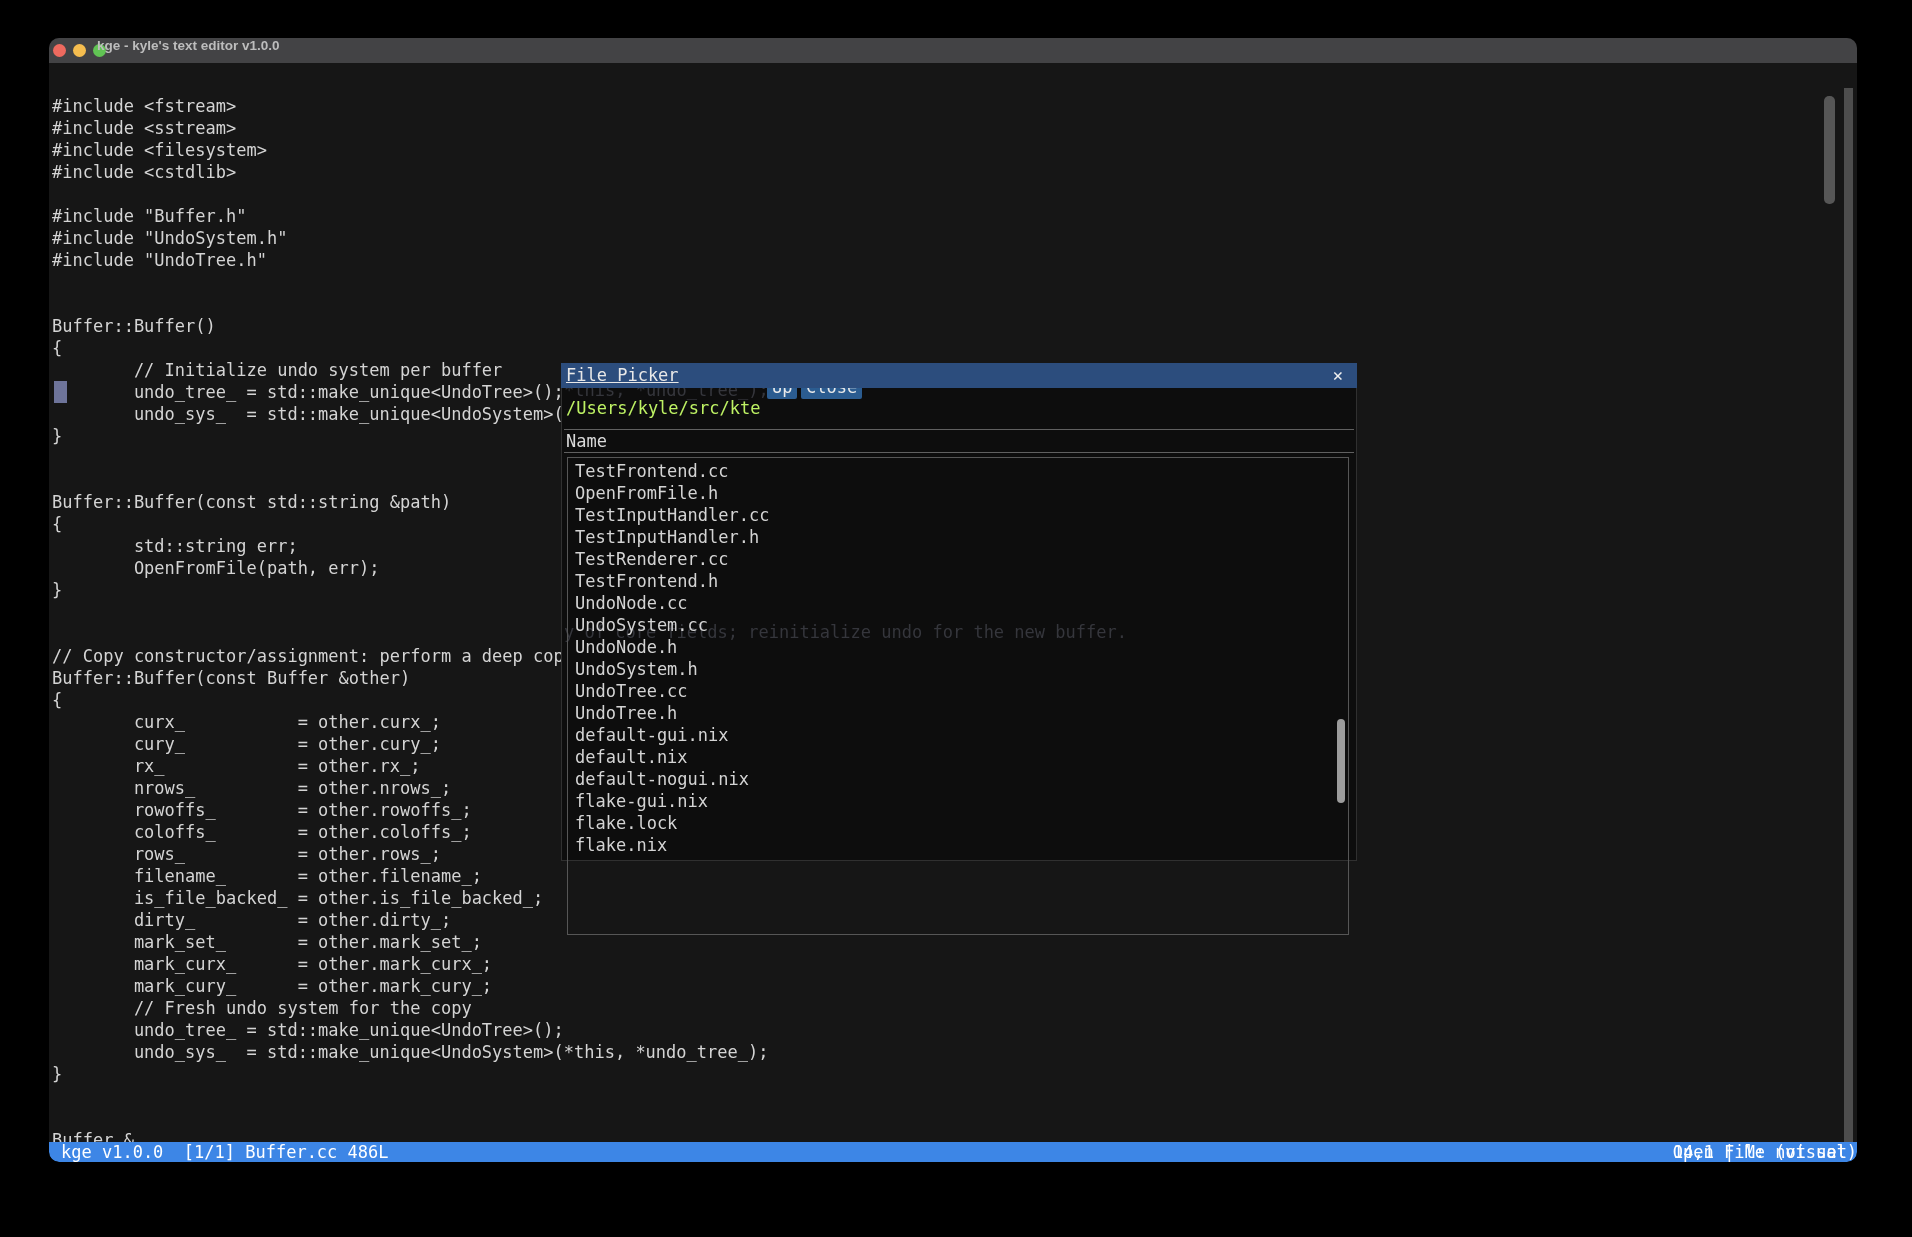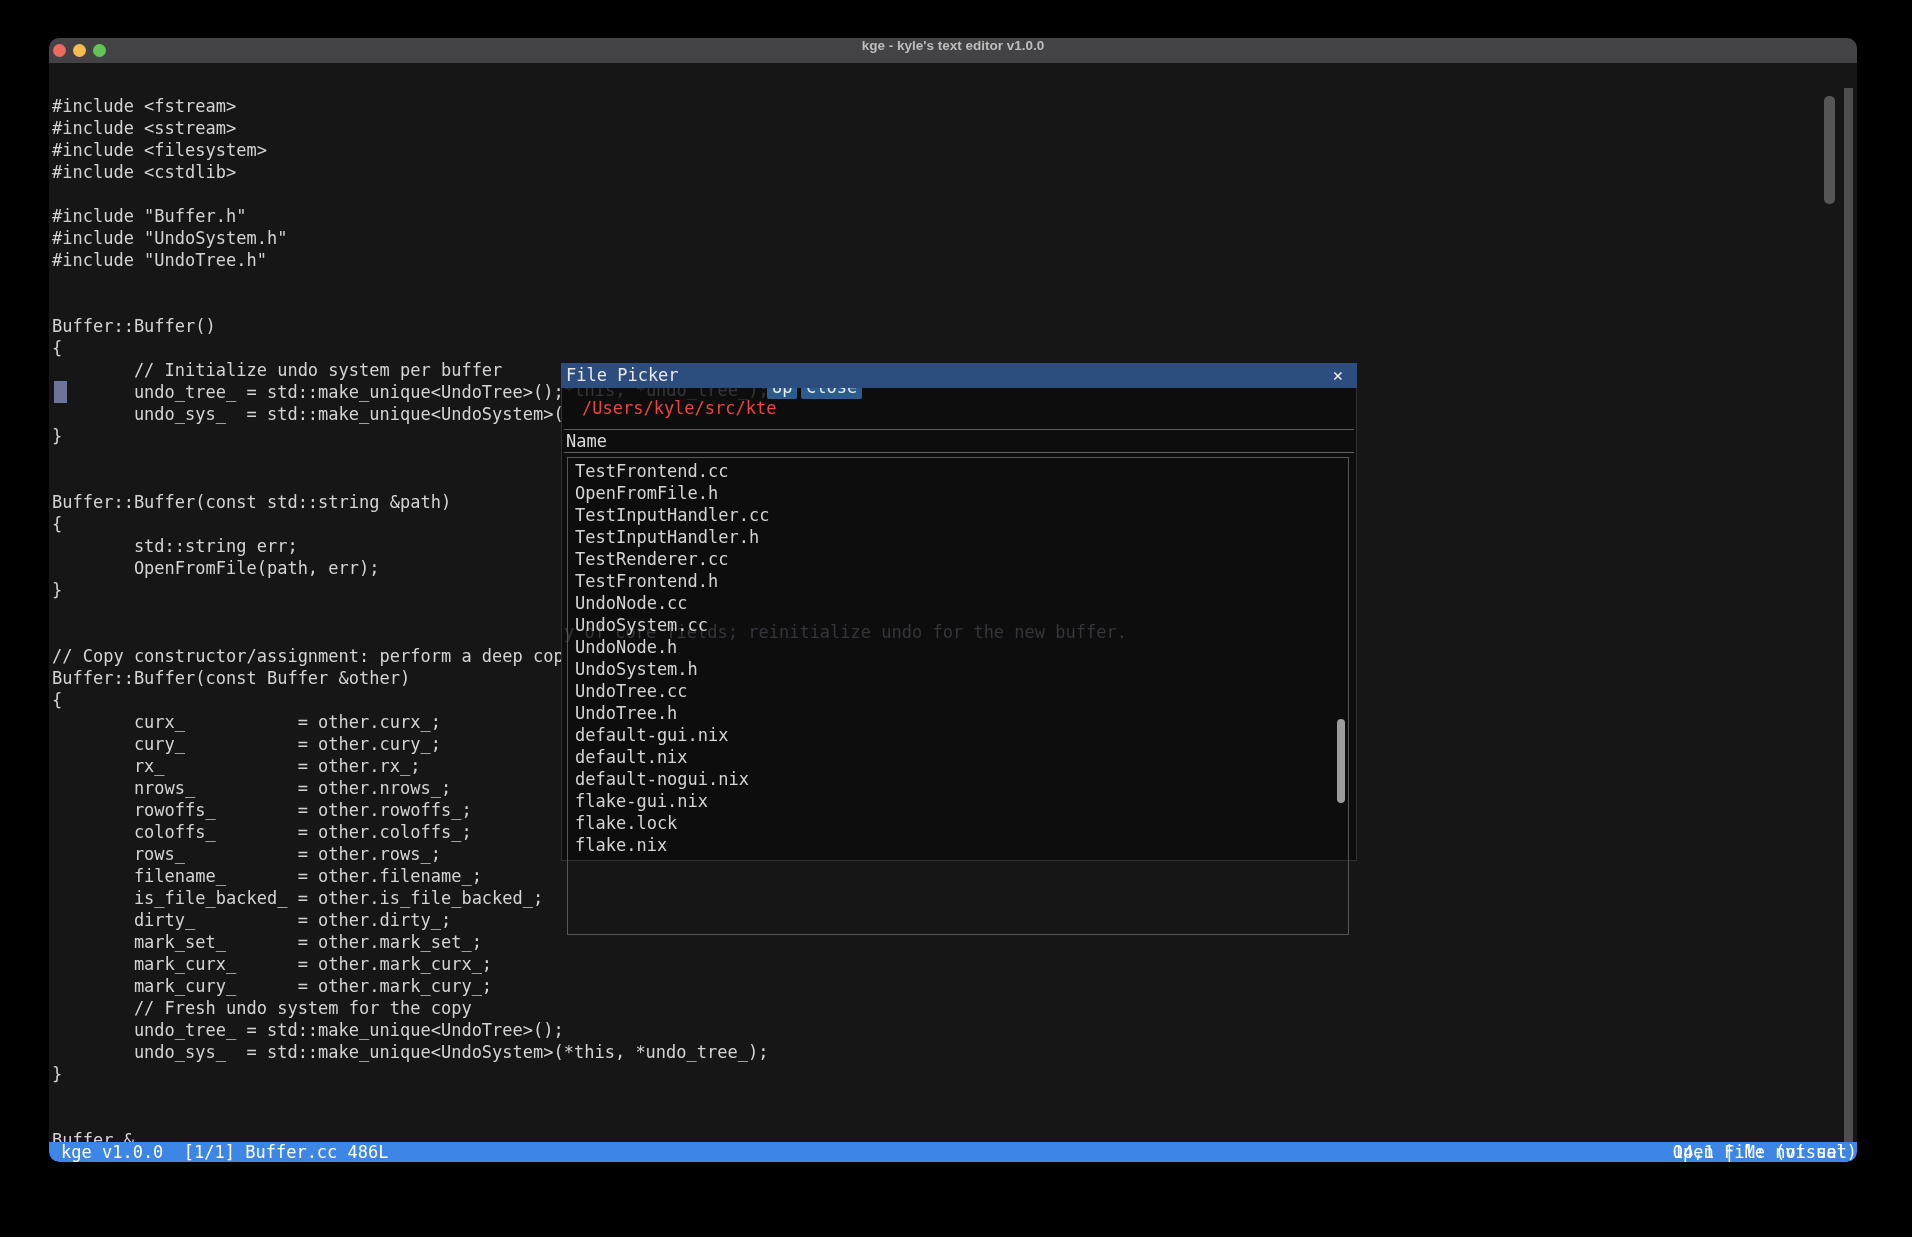--- a/index.html
+++ b/index.html
@@ -30,21 +30,21 @@
     position:absolute;left:0;top:0;width:100%;height:25px;
     background:var(--titlebar-bg);
   }
   .lights{position:absolute;left:4px;top:6px;display:flex;gap:7px;}
   .light{width:13px;height:13px;border-radius:50%;display:inline-block;}
   .light.red{background:var(--light-red);}
   .light.yellow{background:var(--light-yellow);}
   .light.green{background:var(--light-green);}
   .title{
     position:absolute;left:0;right:0;top:0;height:20px;line-height:25px;
-    text-align:center;color:#bdbdbd;font:bold 13.5px "Liberation Sans",sans-serif;
+    color:#bdbdbd;font:bold 13.5px "Liberation Sans",sans-serif;padding-left:48px;
   }
 
   
   .editor{position:absolute;left:0;top:25px;right:0;bottom:20px;background:var(--win-bg);}
   .code{
     position:absolute;left:3px;top:32px;
     font:17px/22px "DejaVu Sans Mono",monospace;
     color:var(--code-fg);white-space:pre;
   }
   .cursor{
@@ -67,30 +67,30 @@
   }
   .ghost{
     position:absolute;font:17px/22px "DejaVu Sans Mono",monospace;
     color:var(--ghost-fg);white-space:pre;z-index:1;
   }
   .ghost-a{left:2px;top:15px;}
   .ghost-b{left:2px;top:257px;}
   .dlg-titlebar{
     position:absolute;left:-1px;top:-1px;width:796px;height:25px;
     background:var(--dlg-title-bg);color:#e8e8e8;
-    font:17px/25px "DejaVu Sans Mono",monospace;padding-left:5px;z-index:2;
+    font:17px/25px "DejaVu Sans Mono",monospace;padding-left:5px;z-index:2;text-decoration:underline;
   }
   .dlg-close{
     position:absolute;right:14px;top:0;height:25px;line-height:25px;
     color:#f0f0f0;font-size:17px;cursor:default;
   }
   .dlg-path-row{position:absolute;left:0;top:25px;width:100%;height:38px;z-index:2;}
   .dlg-path{
-    position:absolute;left:20px;top:0;height:38px;line-height:38px;
-    color:#ef4444;font:17px/38px "DejaVu Sans Mono",monospace;white-space:pre;text-align:center;
+    position:absolute;left:4px;top:0;height:38px;line-height:38px;
+    color:#bef264;font:17px/38px "DejaVu Sans Mono",monospace;white-space:pre;text-align:center;
   }
   .dlg-btn{
     position:absolute;top:12px;height:23px;border:none;border-radius:2px;
     background:var(--btn-bg);color:#eaeaea;
     font:17px/23px "DejaVu Sans Mono",monospace;padding:0 5px;
   }
   .dlg-btn.up{left:205px;}
   .dlg-btn.close{left:239px;}
   .sep{position:absolute;left:2px;right:2px;height:1px;background:#606060;z-index:2;}
   .sep1{top:65px;}

